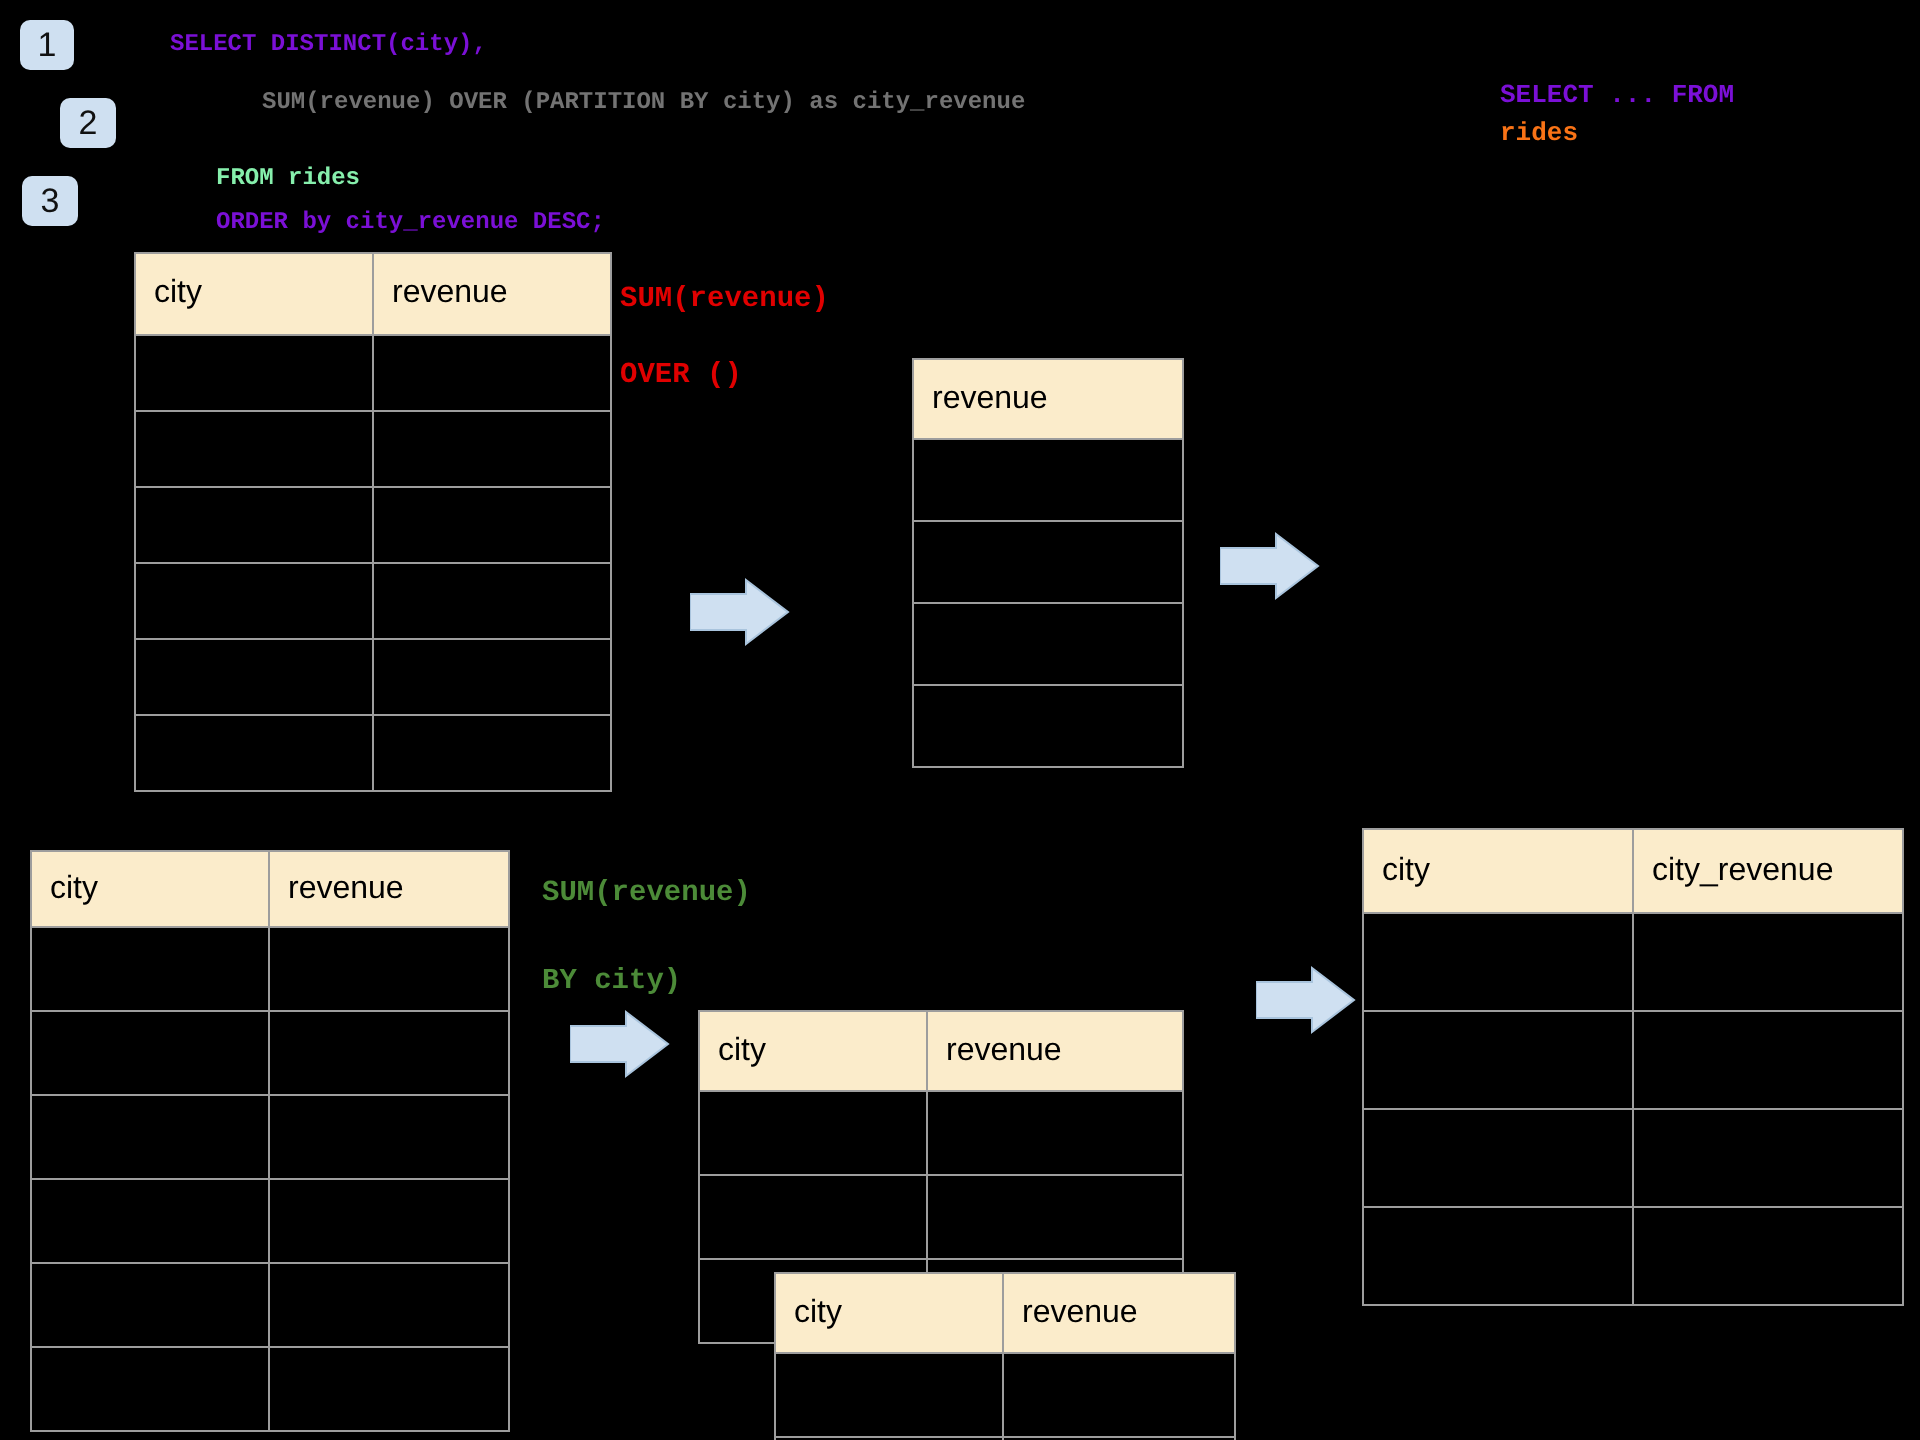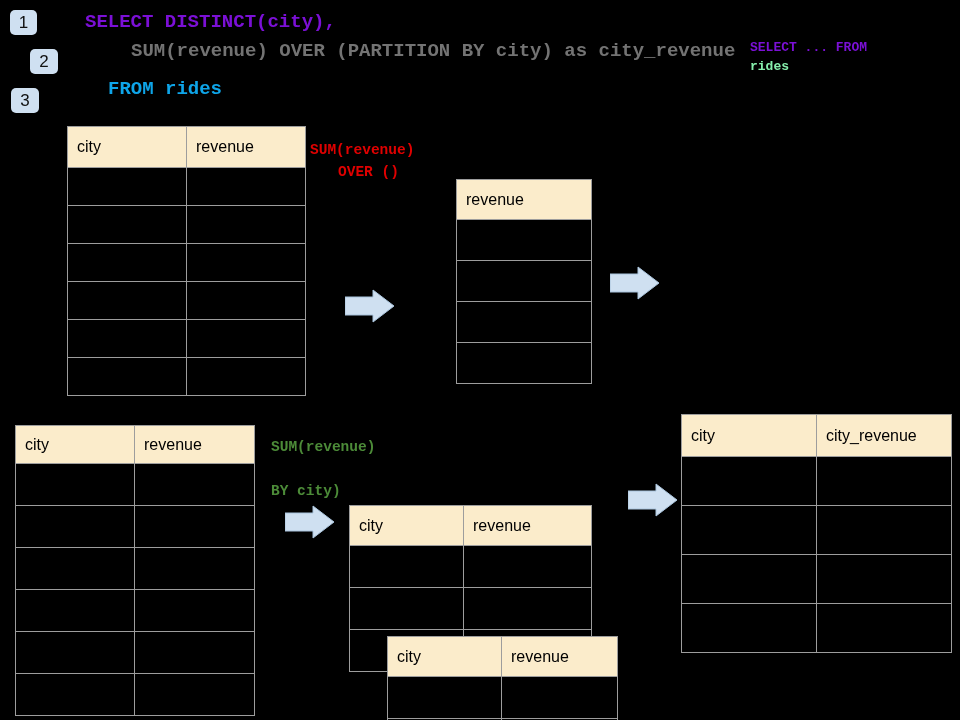--- a/index.html
+++ b/index.html
@@ -32,21 +32,21 @@
   }
 
   
   .code {
     position: absolute;
     font-family: "Liberation Mono", "DejaVu Sans Mono", monospace;
     font-weight: bold;
     white-space: pre;
     letter-spacing: 0px;
   }
-  .code-main { font-size: 19px; line-height: 22px; }
+  .code-main { font-size: 12px; line-height: 22px; }
   .code-small { font-size: 13px; line-height: 19px; font-weight: bold; }
   .code-note { font-size: 14.5px; line-height: 22px; font-weight: bold; }
 
   
   .tbl {
     position: absolute;
     border-collapse: collapse;
     background: #000000;
     table-layout: fixed;
   }
@@ -84,28 +84,29 @@
   </div>
   <div class="badge" style="left:11px; top:88px; width:28px; height:25px;">
     <span>3</span>
   </div>
 
   <div class="code code-main" style="left:85px; top:11px; color:#7b10d6;">SELECT DISTINCT(city),</div>
 
 
   <div class="code code-main" style="left:131px; top:40px; color:#737373;">SUM(revenue) OVER (PARTITION BY city) as city_revenue</div>
 
-  <div class="code code-main" style="left:108px; top:78px; color:#0ea5e9;">FROM rides</div>
-
+  <div class="code code-main" style="left:108px; top:78px; color:#86efac;">FROM rides</div>
+
+  <div class="code code-main" style="left:108px; top:100px; color:#7b10d6;">ORDER by city_revenue DESC;</div>
 
   <div class="code code-small" style="left:750px; top:38px; color:#7b10d6;">SELECT ... FROM</div>
-  <div class="code code-small" style="left:750px; top:57px; color:#86efac;">rides</div>
+  <div class="code code-small" style="left:750px; top:57px; color:#f97316;">rides</div>
 
   <div class="code code-note" style="left:310px; top:139px; color:#e00000;">SUM(revenue)</div>
-  <div class="code code-note" style="left:310px; top:161px; color:#e00000;margin-left:28px;">OVER ()</div>
+  <div class="code code-note" style="left:310px; top:177px; color:#e00000;">OVER ()</div>
 
   <div class="code code-note" style="left:271px; top:436px; color:#4c8b38;">SUM(revenue)</div>
   <div class="code code-note" style="left:271px; top:480px; color:#4c8b38;">BY city)</div>
 
   <table class="tbl" style="left:67px; top:126px; width:238px;">
     <colgroup>
         <col style="width:119px">
         <col style="width:119px">
       </colgroup>
     <thead>

